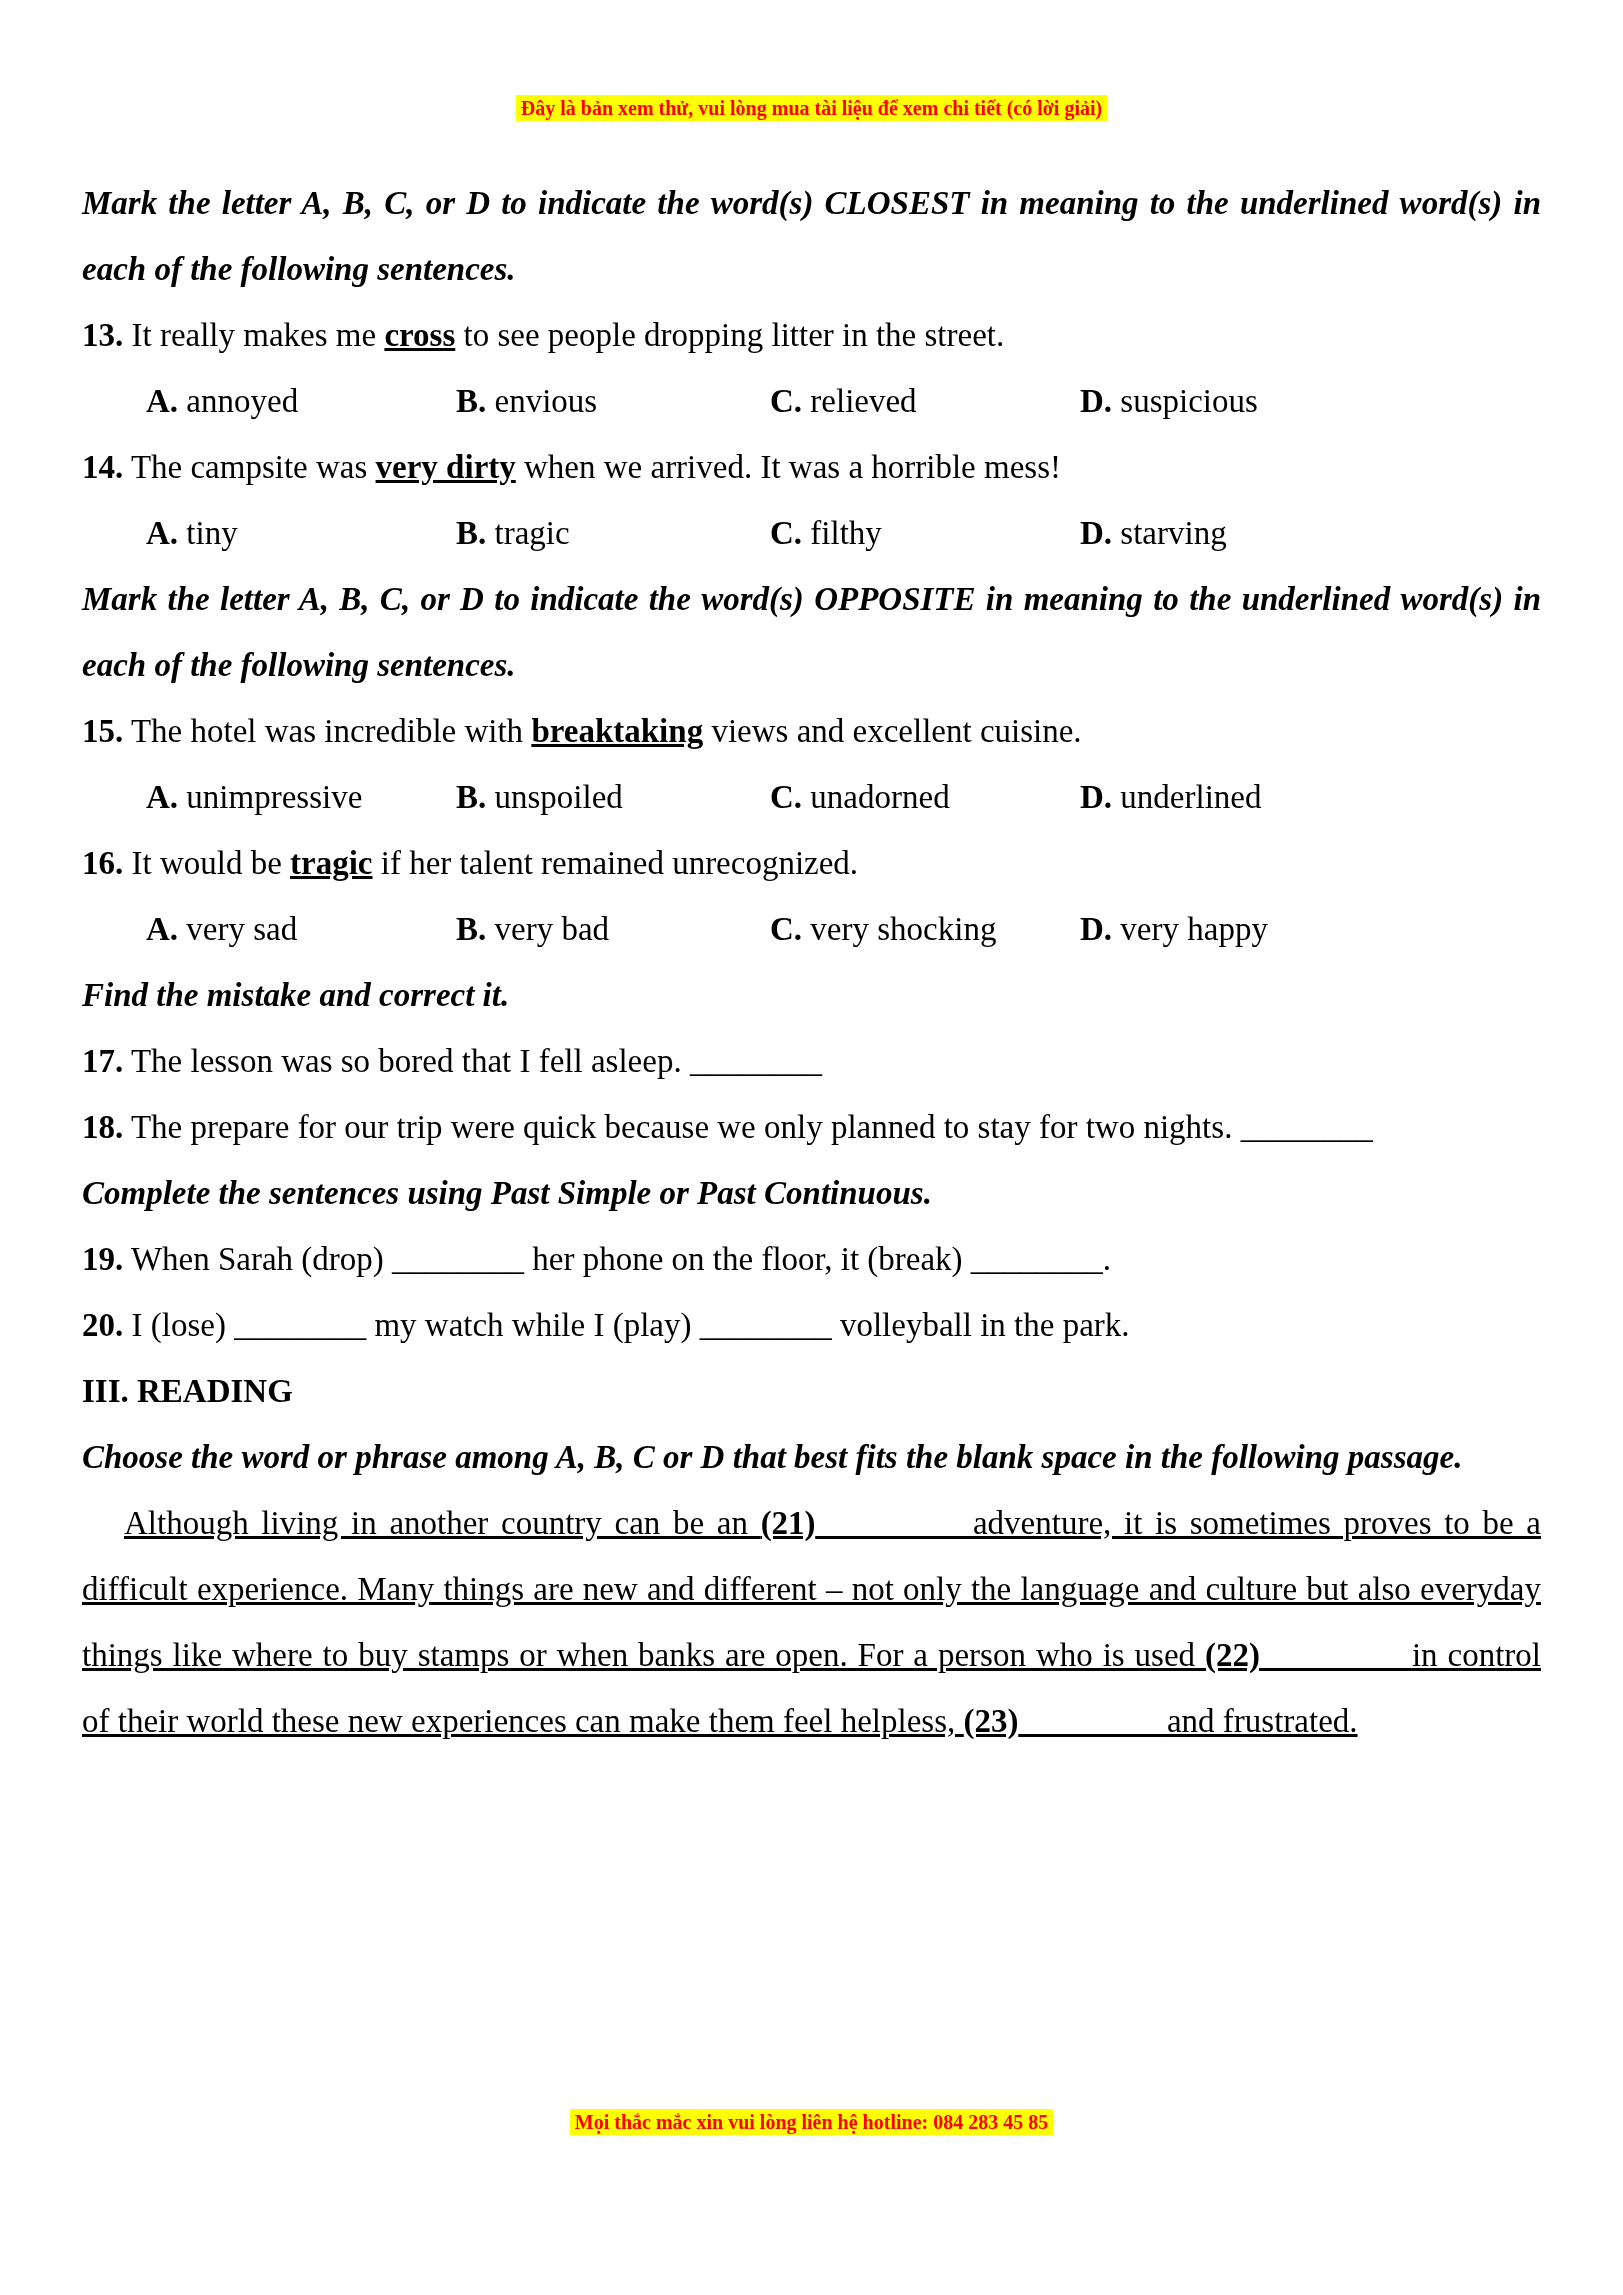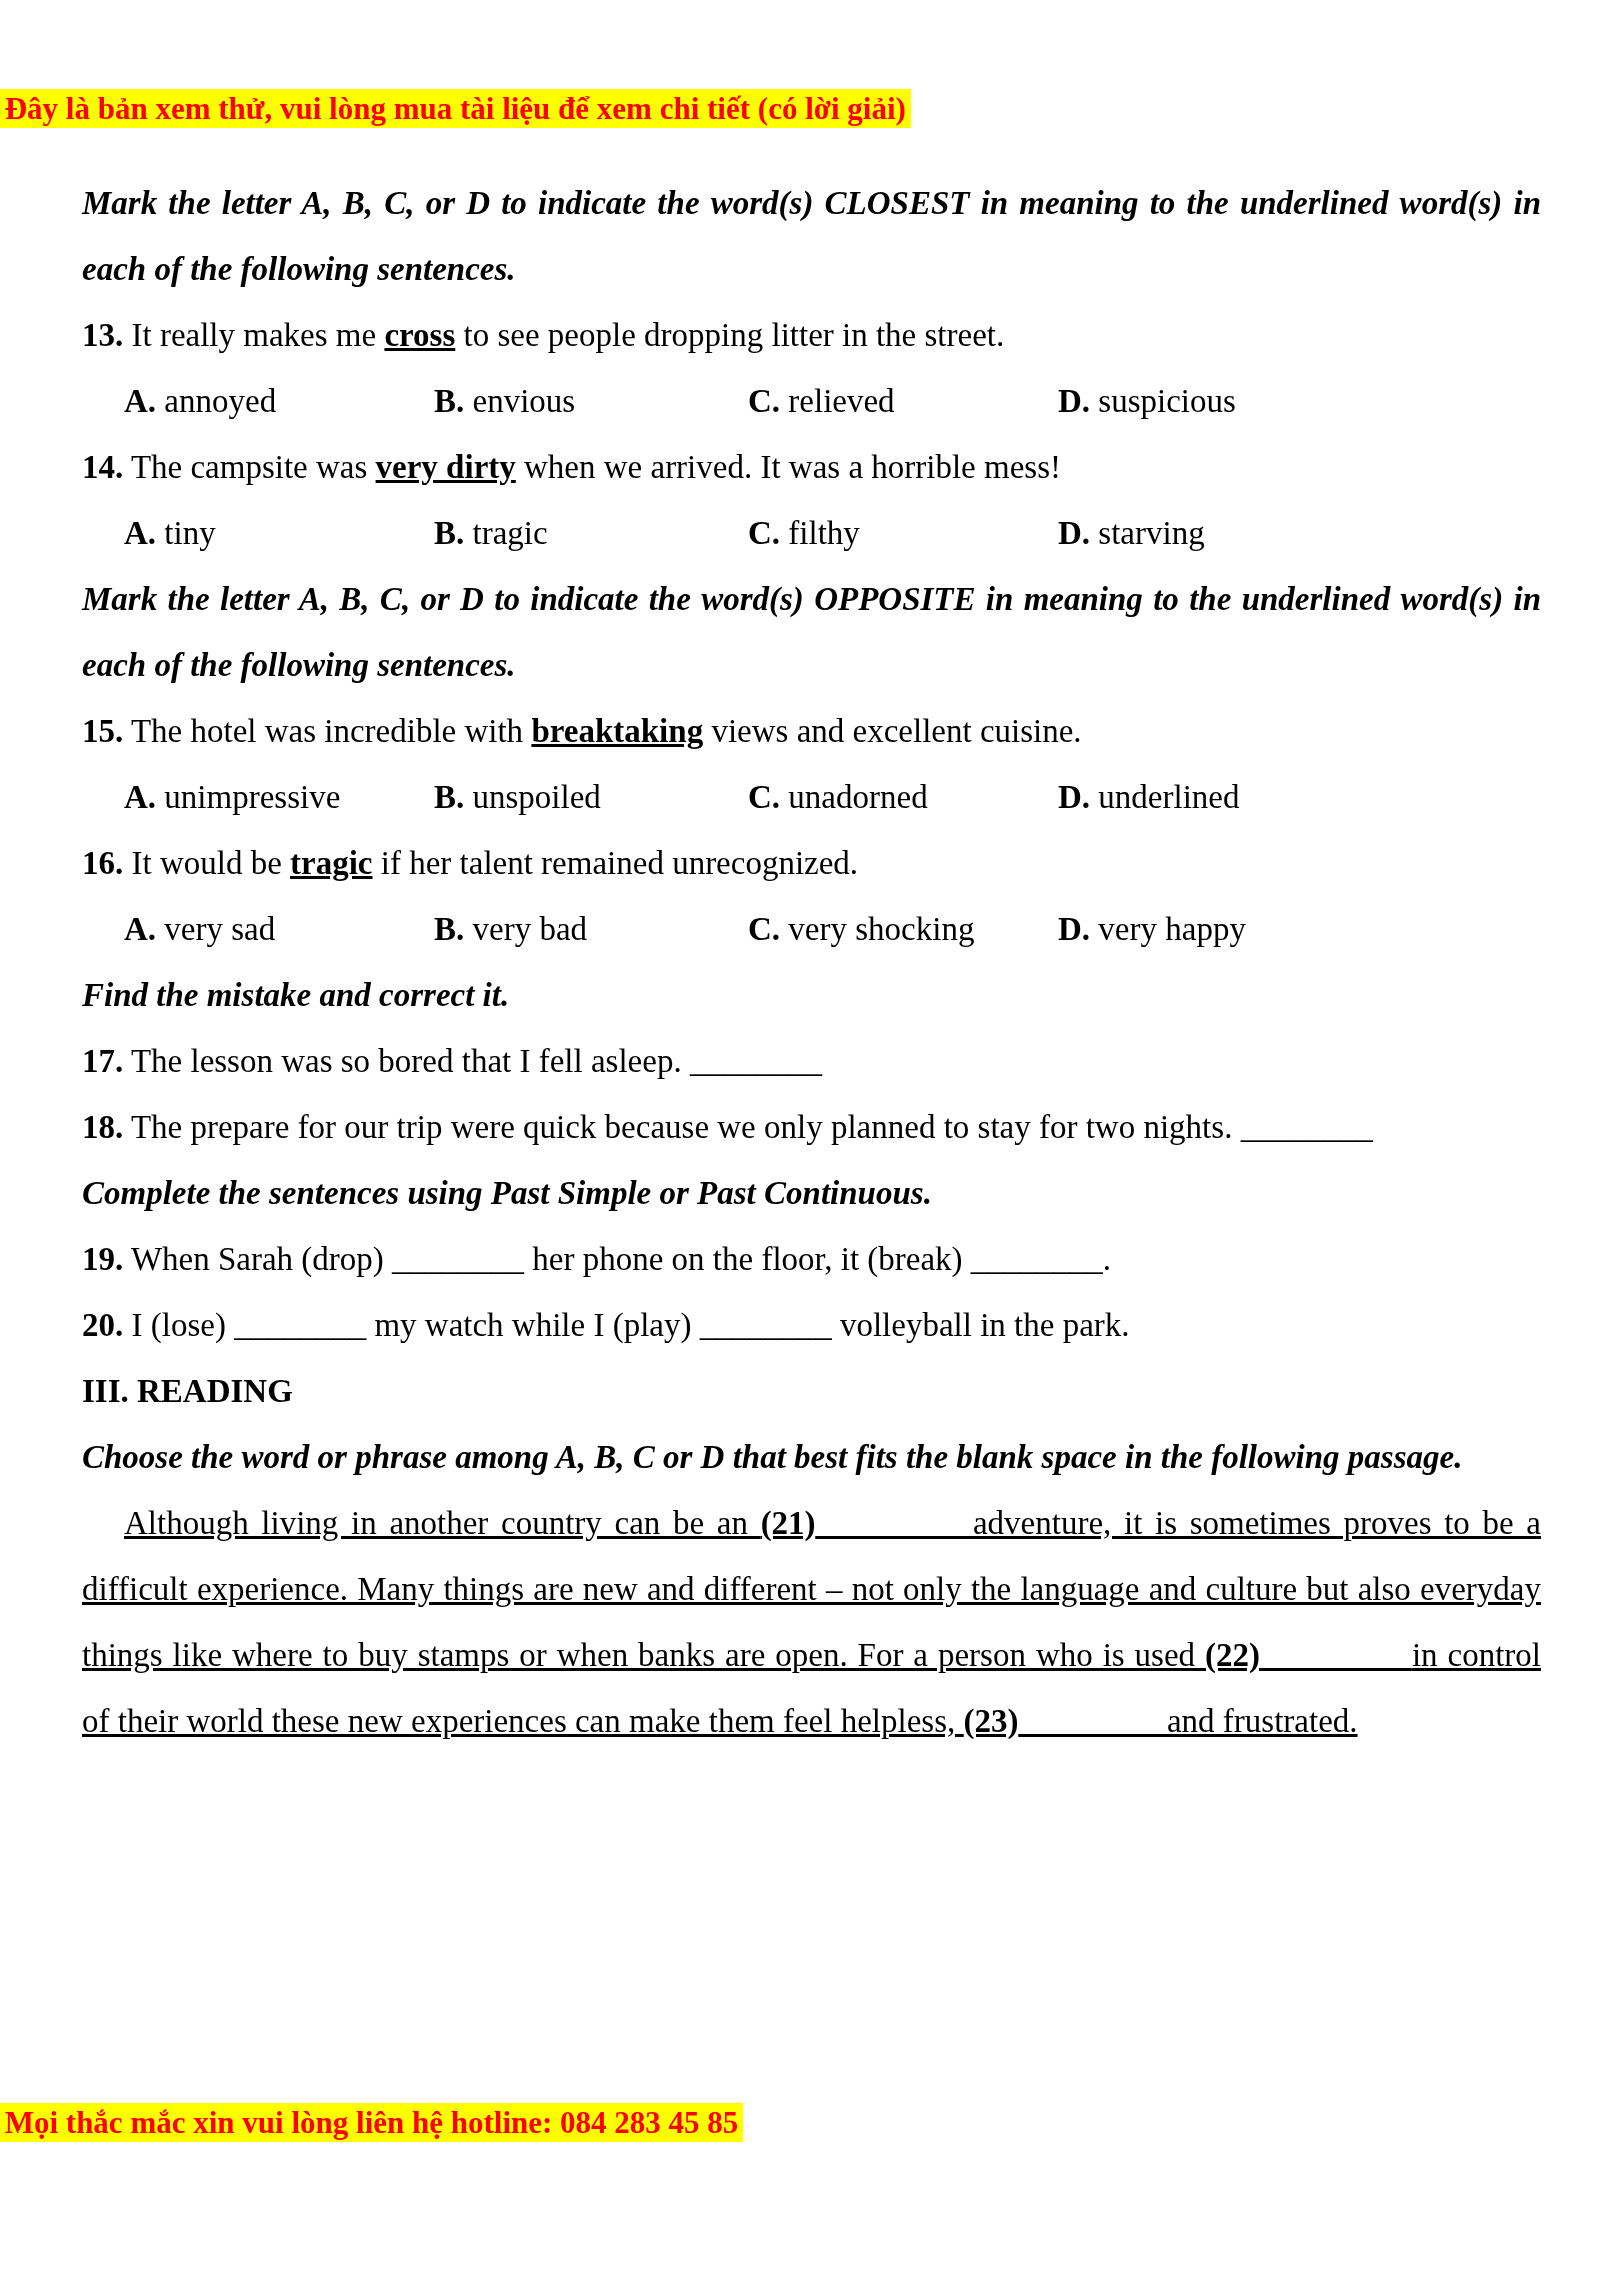--- a/index.html
+++ b/index.html
@@ -8,38 +8,39 @@
     width: 1623px;
     height: 2295px;
     background: #ffffff;
     font-family: "Liberation Serif", serif;
     font-size: 33px;
     line-height: 66px;
     color: #000000;
     overflow: hidden;
   }
   .notice {
+    text-align: center;
     font-weight: bold;
-    font-size: 31px;
+    font-size: 20px;
     line-height: 41px;
     color: #ff0000;
   }
   .header-notice { padding-top: 88px; margin-bottom: 41px; }
   .footer-notice { position: absolute; top: 2102px; left: 0; right: 0; }
   .hl { background: #ffff00; padding: 1.6px 4.7px; }
   .doc { padding: 0 82px; }
   p { margin: 0; }
   .b  { font-weight: bold; }
   .bi { font-weight: bold; font-style: italic; }
   .ku { font-weight: bold; text-decoration: underline; }
   .just { text-align: justify; }
   .indent { text-indent: 42px; text-decoration: underline; }
   .opts { display: flex; padding-left: 42px; }
   .opt  { flex: 0 0 auto; white-space: nowrap; }
-  .optA { width: 310px; }
+  .optA { width: 310px; margin-left: 22px; }
   .optB { width: 314px; }
   .optC { width: 310px; }
   .optD { flex: 1 1 auto; }
 </style>
 </head>
 <body>
 
 <div class="page">
 
   <div class="notice header-notice"><span class="hl">Đây là bản xem thử, vui lòng mua tài liệu để xem chi tiết (có lời giải)</span></div>

